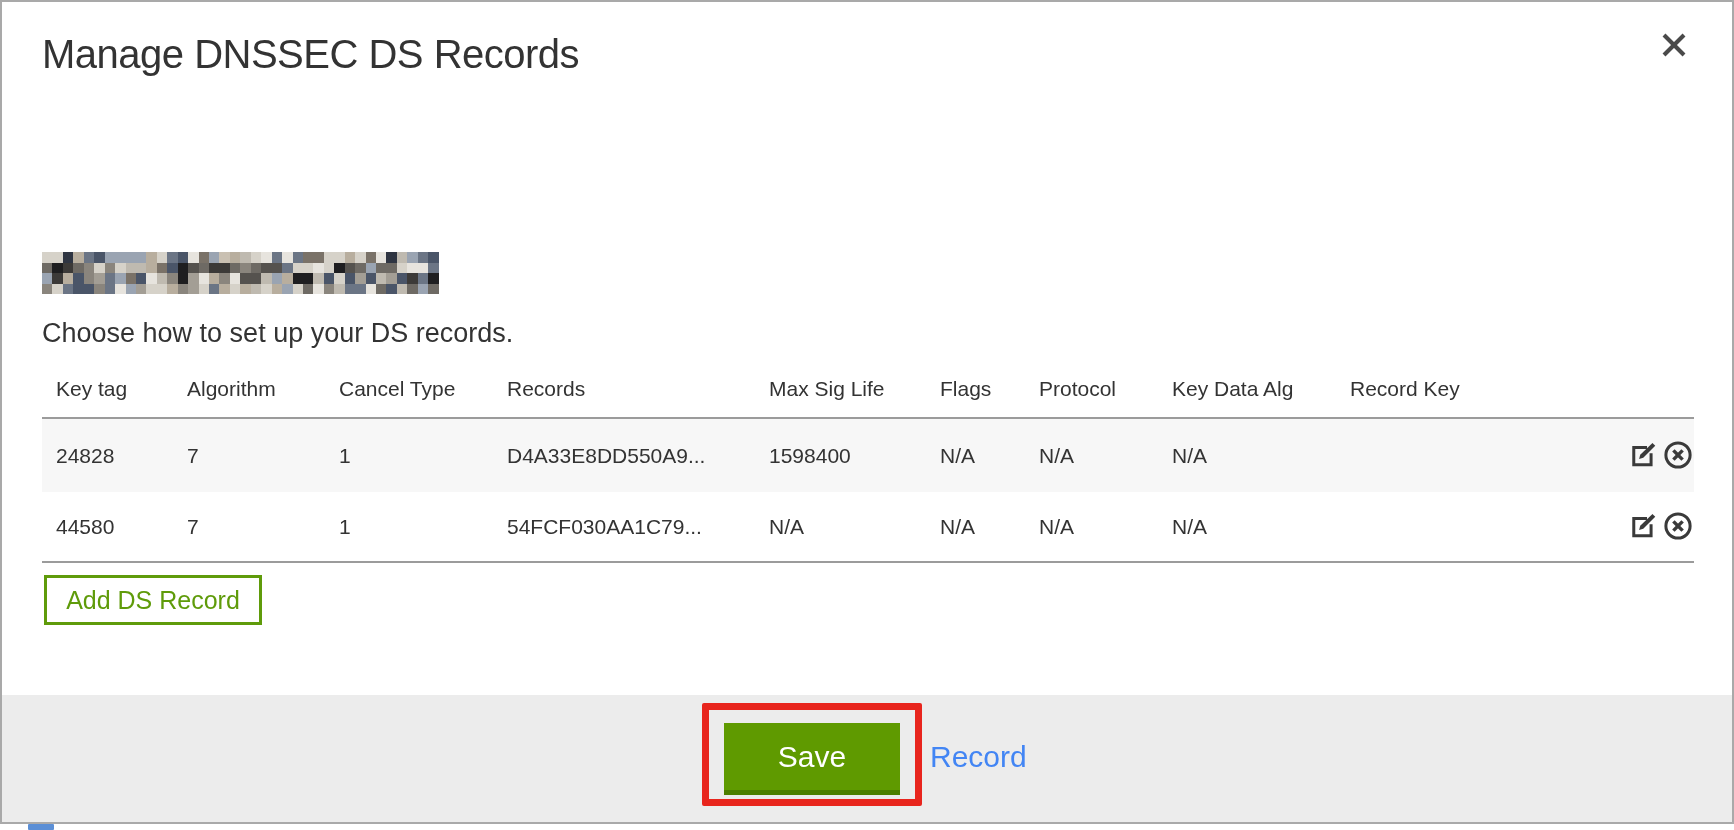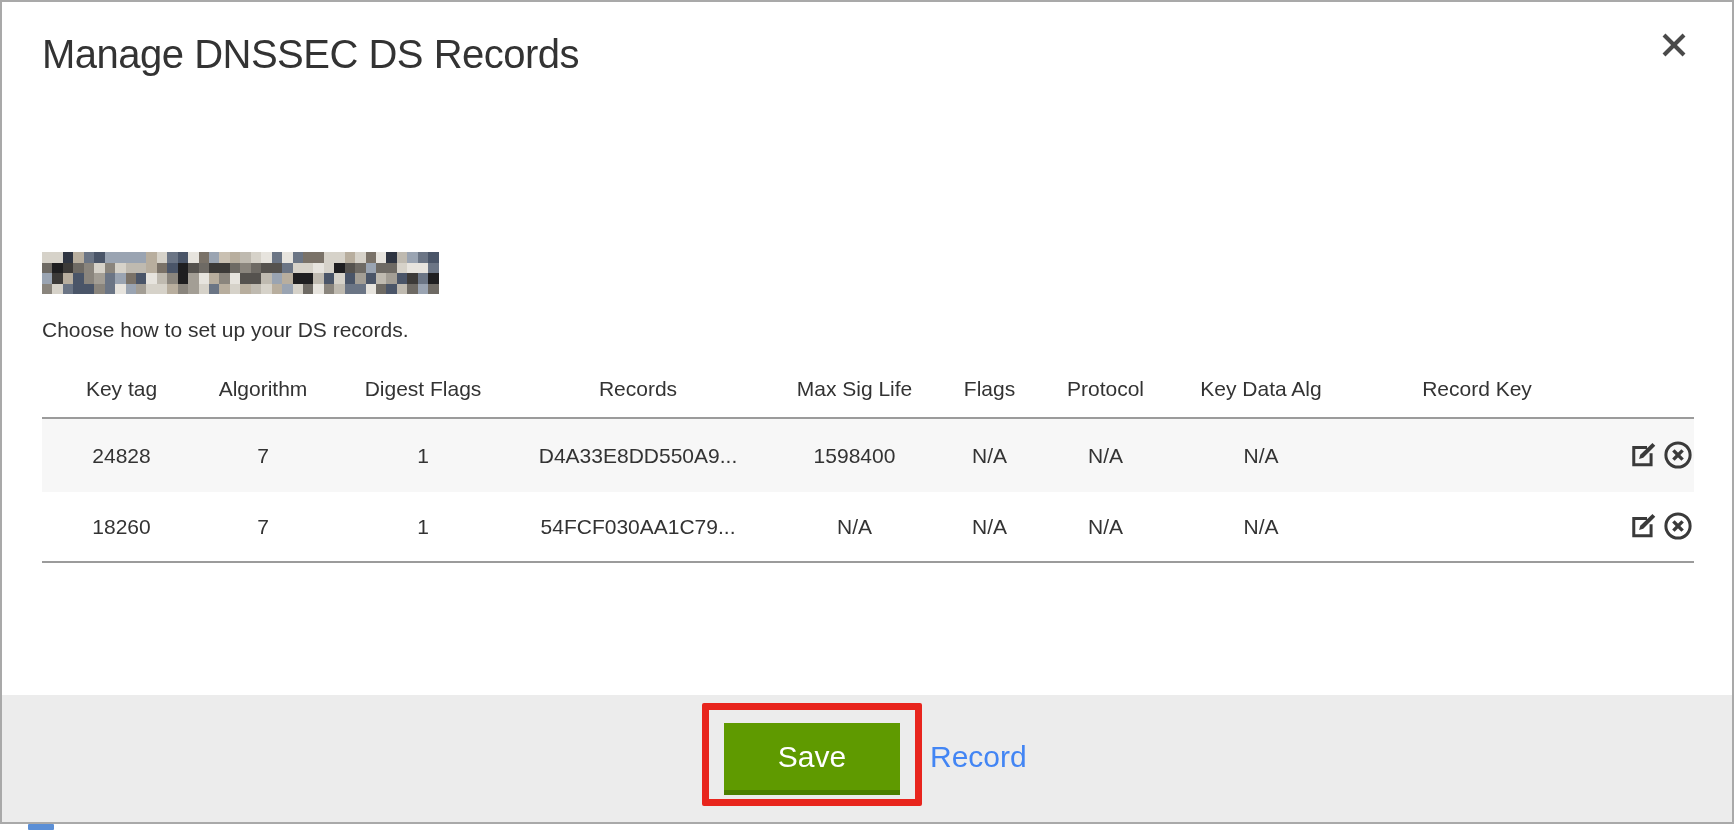--- a/index.html
+++ b/index.html
@@ -19,29 +19,29 @@
   html,body{width:1734px;height:830px;overflow:hidden;background:#ffffff;
     font-family:"Liberation Sans", sans-serif;color:var(--ink);}
   .modal{position:absolute;left:0;top:0;width:1734px;height:824px;
     background:#fff;border:2px solid var(--modal-border);}
   .page-title{position:absolute;left:40px;top:30px;font-size:40px;font-weight:400;
     color:#333;letter-spacing:-0.5px;}
   .close-btn{position:absolute;right:42px;top:28px;width:32px;height:32px;
     cursor:pointer;background:none;border:none;padding:0;}
   .redacted{position:absolute;left:40px;top:250px;display:grid;
     grid-template-columns:repeat(38,10.45px);grid-auto-rows:10.5px;}
-  .intro{position:absolute;left:40px;top:316px;font-size:21px;color:#333;}
+  .intro{position:absolute;left:40px;top:316px;font-size:27px;color:#333;}
   .dstable{position:absolute;left:40px;top:375px;width:1652px;font-size:21px;}
   .tgrid{display:grid;padding-left:14px;
     grid-template-columns:131px 152px 168px 262px 171px 99px 133px 178px 254px 90px;
     align-items:center;}
   .thead{height:40px;align-items:start;color:#333;}
   .trow1{height:75px;background:var(--rowbg);border-top:2px solid var(--sep);}
   .trow2{height:71px;background:#ffffff;border-bottom:2px solid var(--sep);}
-  .cell{white-space:nowrap;overflow:hidden;text-align:center;}
+  .cell{white-space:nowrap;overflow:hidden;}
   .actions{display:flex;justify-content:flex-end;align-items:center;gap:3px;
     padding-right:0px;}
   .icon-btn{background:none;border:none;padding:0;cursor:pointer;width:32px;height:32px;}
   .add-btn{position:absolute;left:42px;top:573px;width:218px;height:50px;
     background:#fff;border:3px solid var(--green-outline);color:var(--green-outline);
     font-size:25px;font-family:"Liberation Sans",sans-serif;cursor:pointer;}
   .footer{position:absolute;left:0;right:0;bottom:0;height:127px;
     background:var(--footer-bg);}
   .annotation-box{position:absolute;left:700px;top:8px;width:220px;height:103px;
     border:7px solid var(--annotation-red);border-radius:2px;padding-left:15px;}
@@ -222,21 +222,21 @@
       <div style="background: rgb(154, 164, 178);"></div>
       <div style="background: rgb(110, 106, 100);"></div>
     </div>
 
   <div class="intro">Choose how to set up your DS records.</div>
 
   <div class="dstable">
     <div class="tgrid thead">
       <div class="cell">Key tag</div>
       <div class="cell">Algorithm</div>
-      <div class="cell">Digest Flags</div>
+      <div class="cell">Cancel Type</div>
       <div class="cell">Records</div>
       <div class="cell">Max Sig Life</div>
       <div class="cell">Flags</div>
       <div class="cell">Protocol</div>
       <div class="cell">Key Data Alg</div>
       <div class="cell">Record Key</div>
       <div class="cell"></div>
     </div>
 
     <div class="tgrid trow1">
@@ -260,21 +260,21 @@
           <svg width="30" height="30" viewBox="0 0 26 26">
             <circle cx="13" cy="13" r="10.5" fill="none" stroke="#3a3a3a" stroke-width="2.6"></circle>
             <line x1="9" y1="9" x2="17" y2="17" stroke="#3a3a3a" stroke-width="3"></line>
             <line x1="17" y1="9" x2="9" y2="17" stroke="#3a3a3a" stroke-width="3"></line>
           </svg>
         </button>
       </div>
     </div>
 
     <div class="tgrid trow2">
-      <div class="cell">18260</div>
+      <div class="cell">44580</div>
       <div class="cell">7</div>
       <div class="cell">1</div>
       <div class="cell">54FCF030AA1C79...</div>
       <div class="cell">N/A</div>
       <div class="cell">N/A</div>
       <div class="cell">N/A</div>
       <div class="cell">N/A</div>
       <div class="cell"></div>
       <div class="cell actions">
         <button class="icon-btn" aria-label="Edit">
@@ -287,20 +287,21 @@
           <svg width="30" height="30" viewBox="0 0 26 26">
             <circle cx="13" cy="13" r="10.5" fill="none" stroke="#3a3a3a" stroke-width="2.6"></circle>
             <line x1="9" y1="9" x2="17" y2="17" stroke="#3a3a3a" stroke-width="3"></line>
             <line x1="17" y1="9" x2="9" y2="17" stroke="#3a3a3a" stroke-width="3"></line>
           </svg>
         </button>
       </div>
     </div>
   </div>
 
+  <button class="add-btn">Add DS Record</button>
 
   <div class="footer">
     <div class="annotation-box">
       <button class="save-btn">Save</button>
     </div>
     <a class="cancel-link">Record</a>
   </div>
 </div>
 
 <div class="under-strip">

